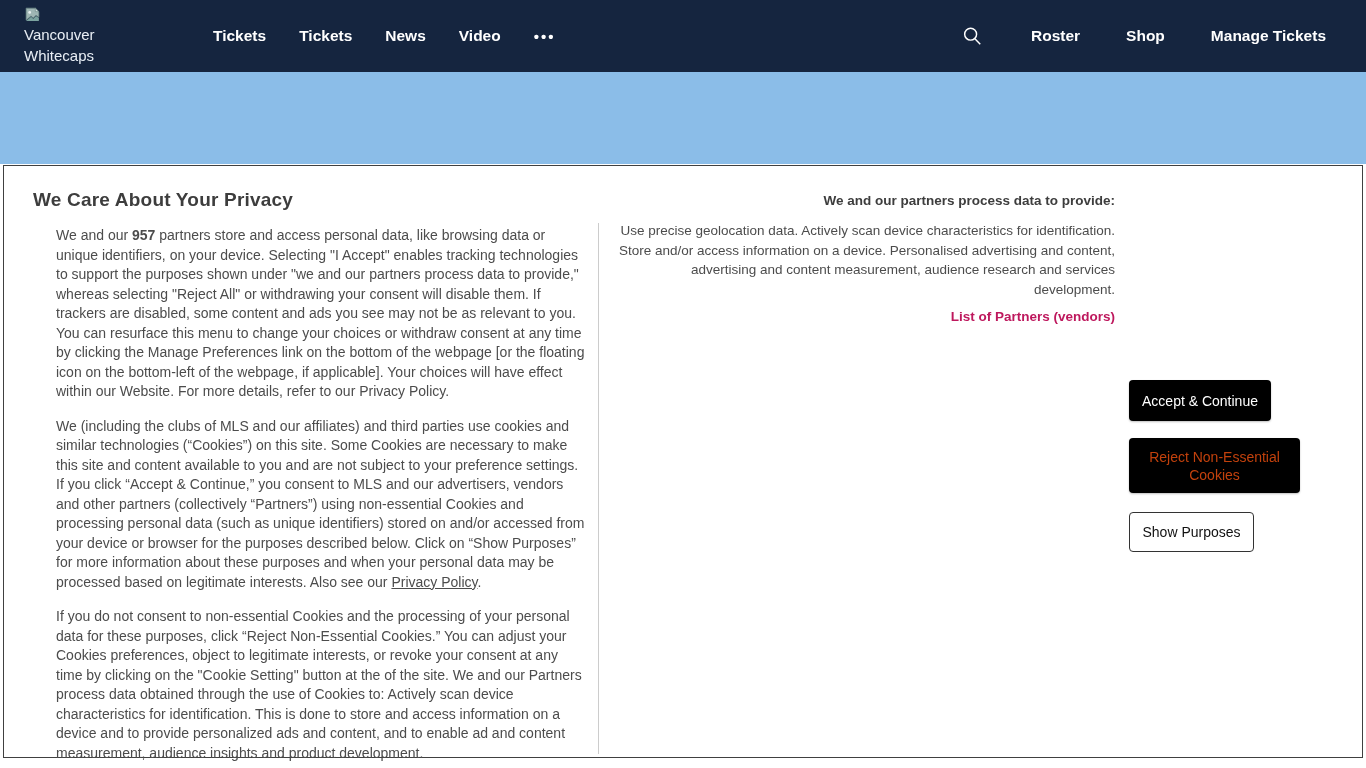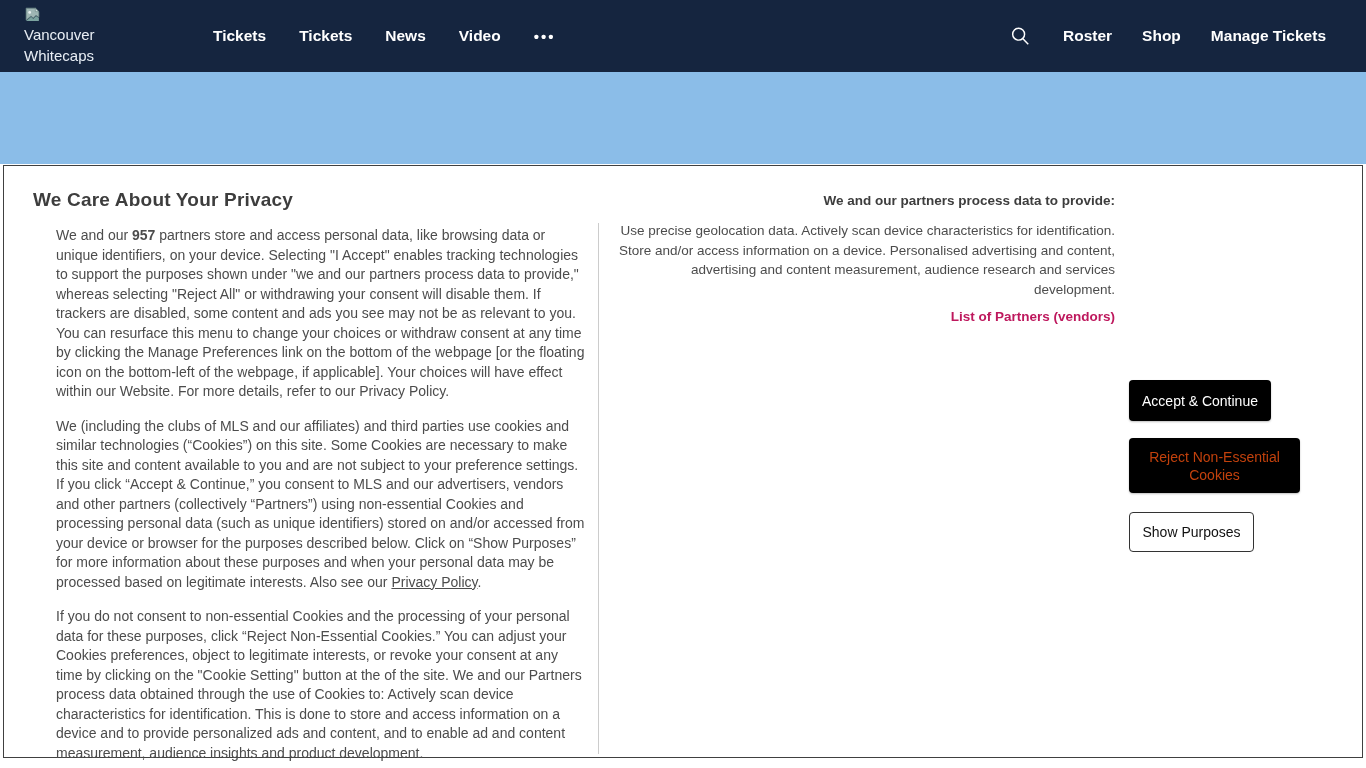--- a/index.html
+++ b/index.html
@@ -19,21 +19,21 @@
     overflow:hidden; color:#e8eef5; font-size:15px; line-height:21px;
     cursor:pointer;
   }
   .logo .broken-img { display:block; width:17px; height:17px; margin:2px 0 1px 0; }
   .nav-left {
     position:absolute; left:213px; top:0; height:72px;
     display:flex; align-items:center; gap:33px;
   }
   .nav-right {
     position:absolute; right:40px; top:0; height:72px;
-    display:flex; align-items:center; gap:30px;
+    display:flex; align-items:center; gap:46px;
   }
   .nav-item {
     color:#ffffff; font-size:15.5px; font-weight:bold; cursor:pointer;
     white-space:nowrap;
   }
   .nav-more { letter-spacing:2px; font-size:15px; cursor:pointer; color:#ffffff; font-weight:bold; }
   .search-btn { width:24px; height:24px; cursor:pointer; display:flex; align-items:center; }
 
   
   .hero {

